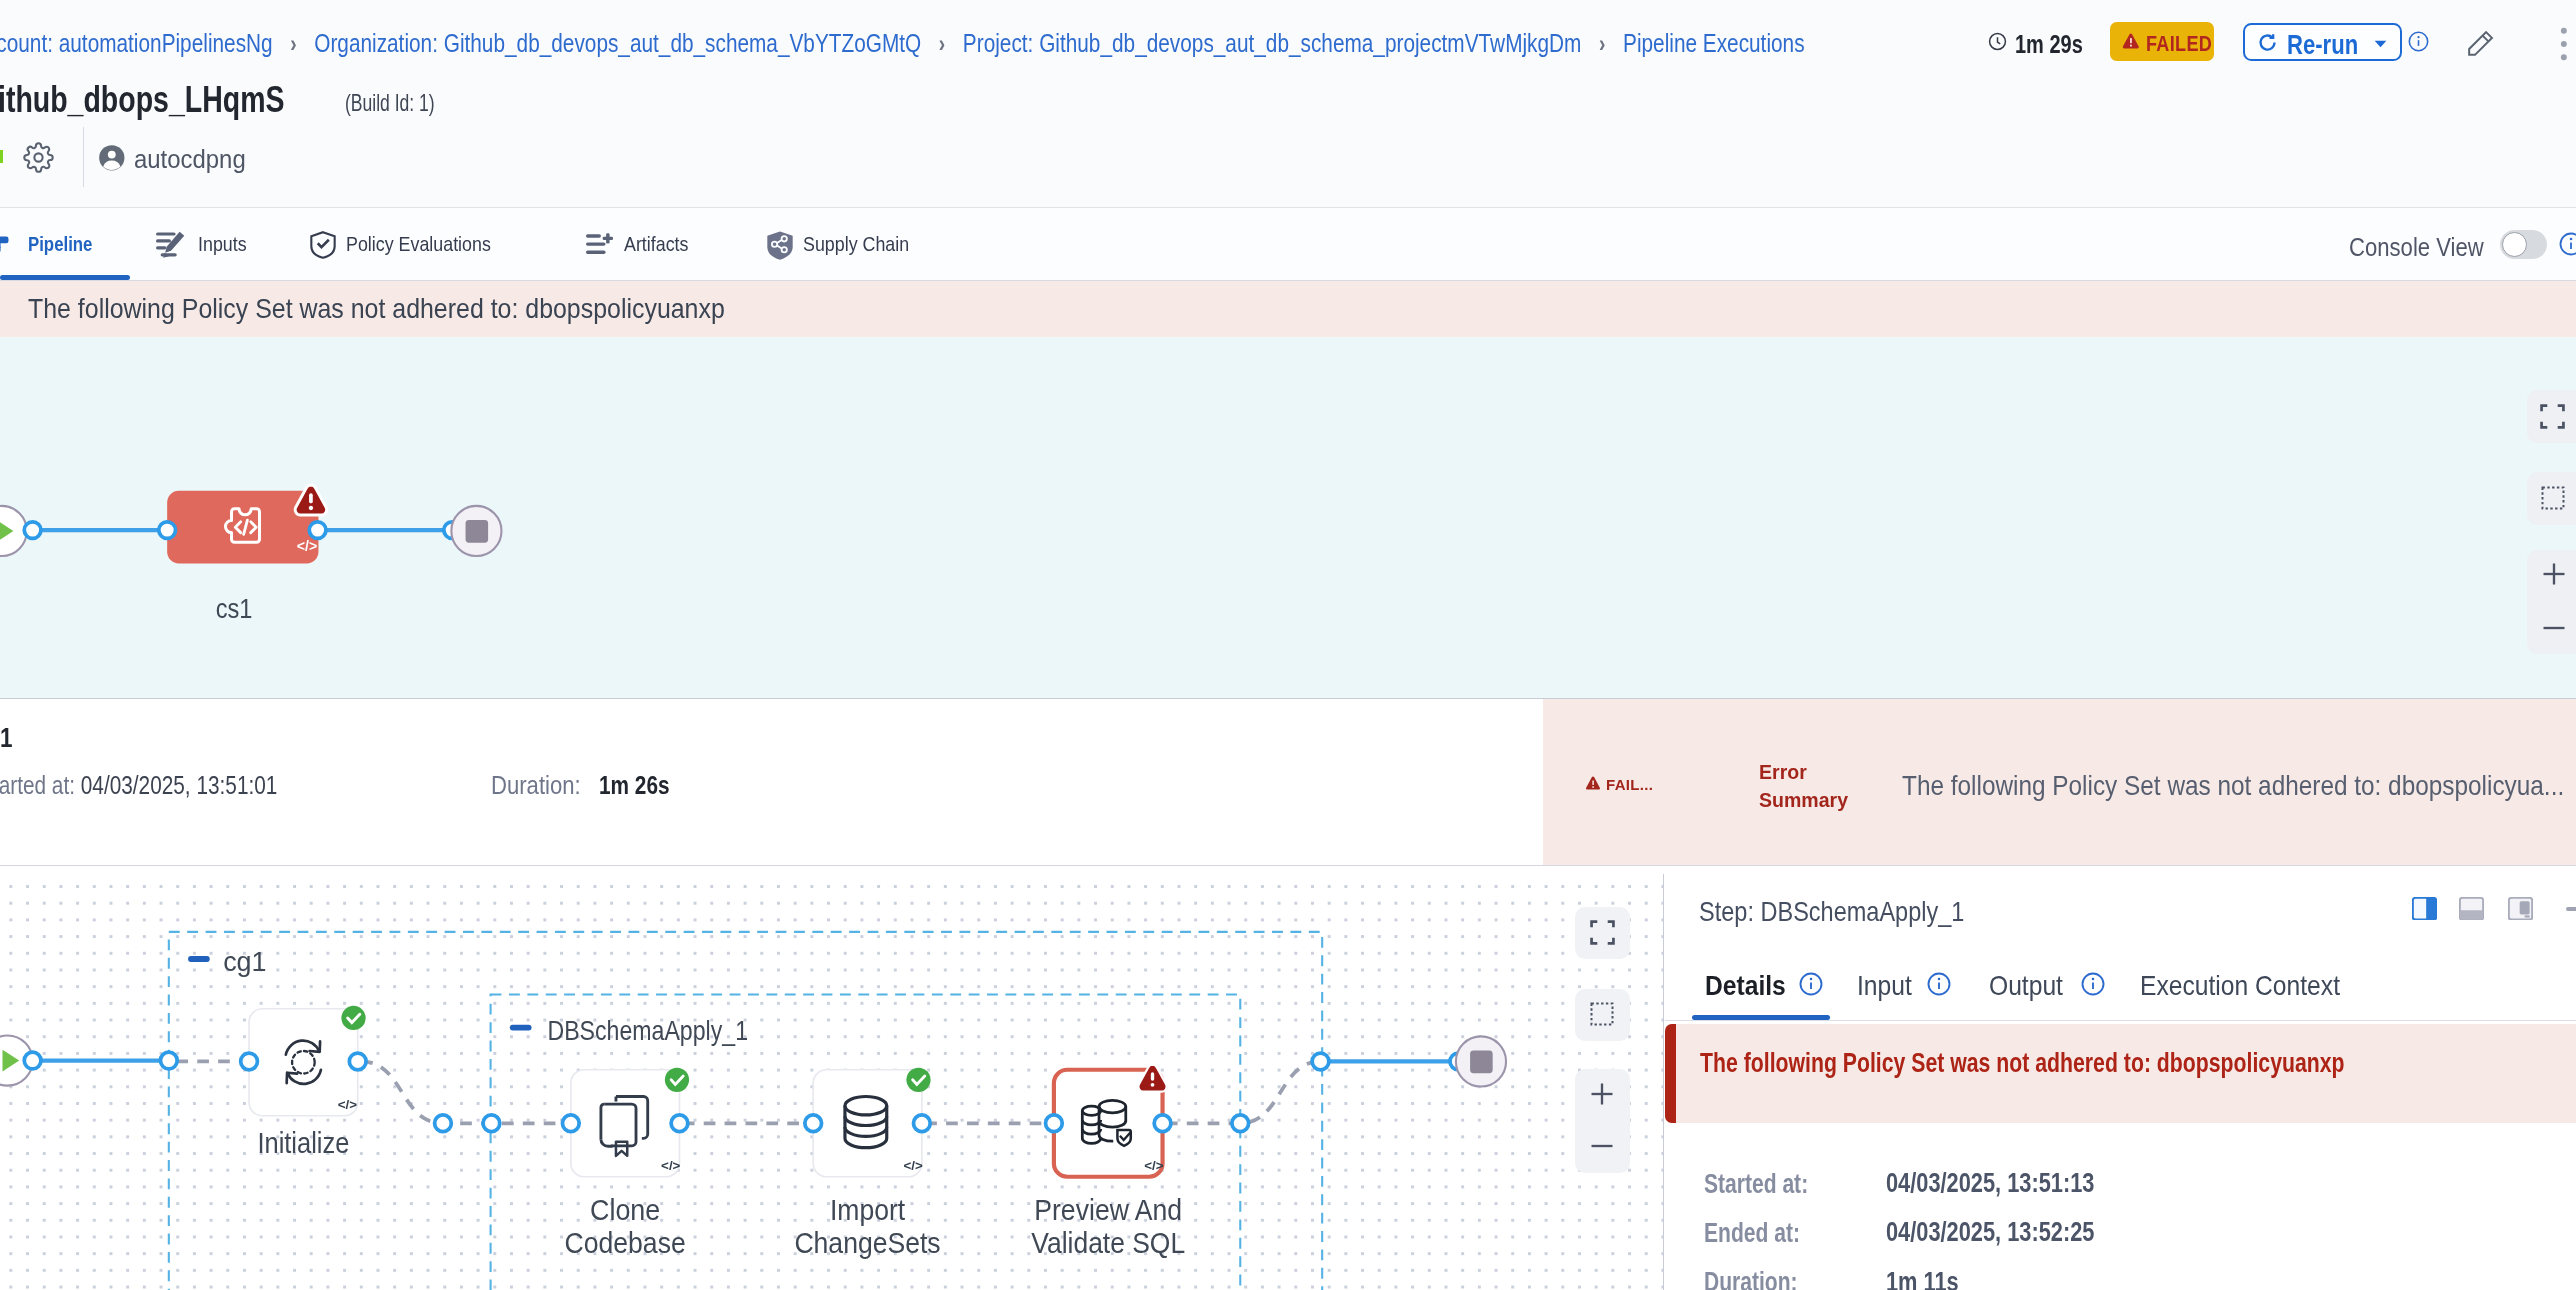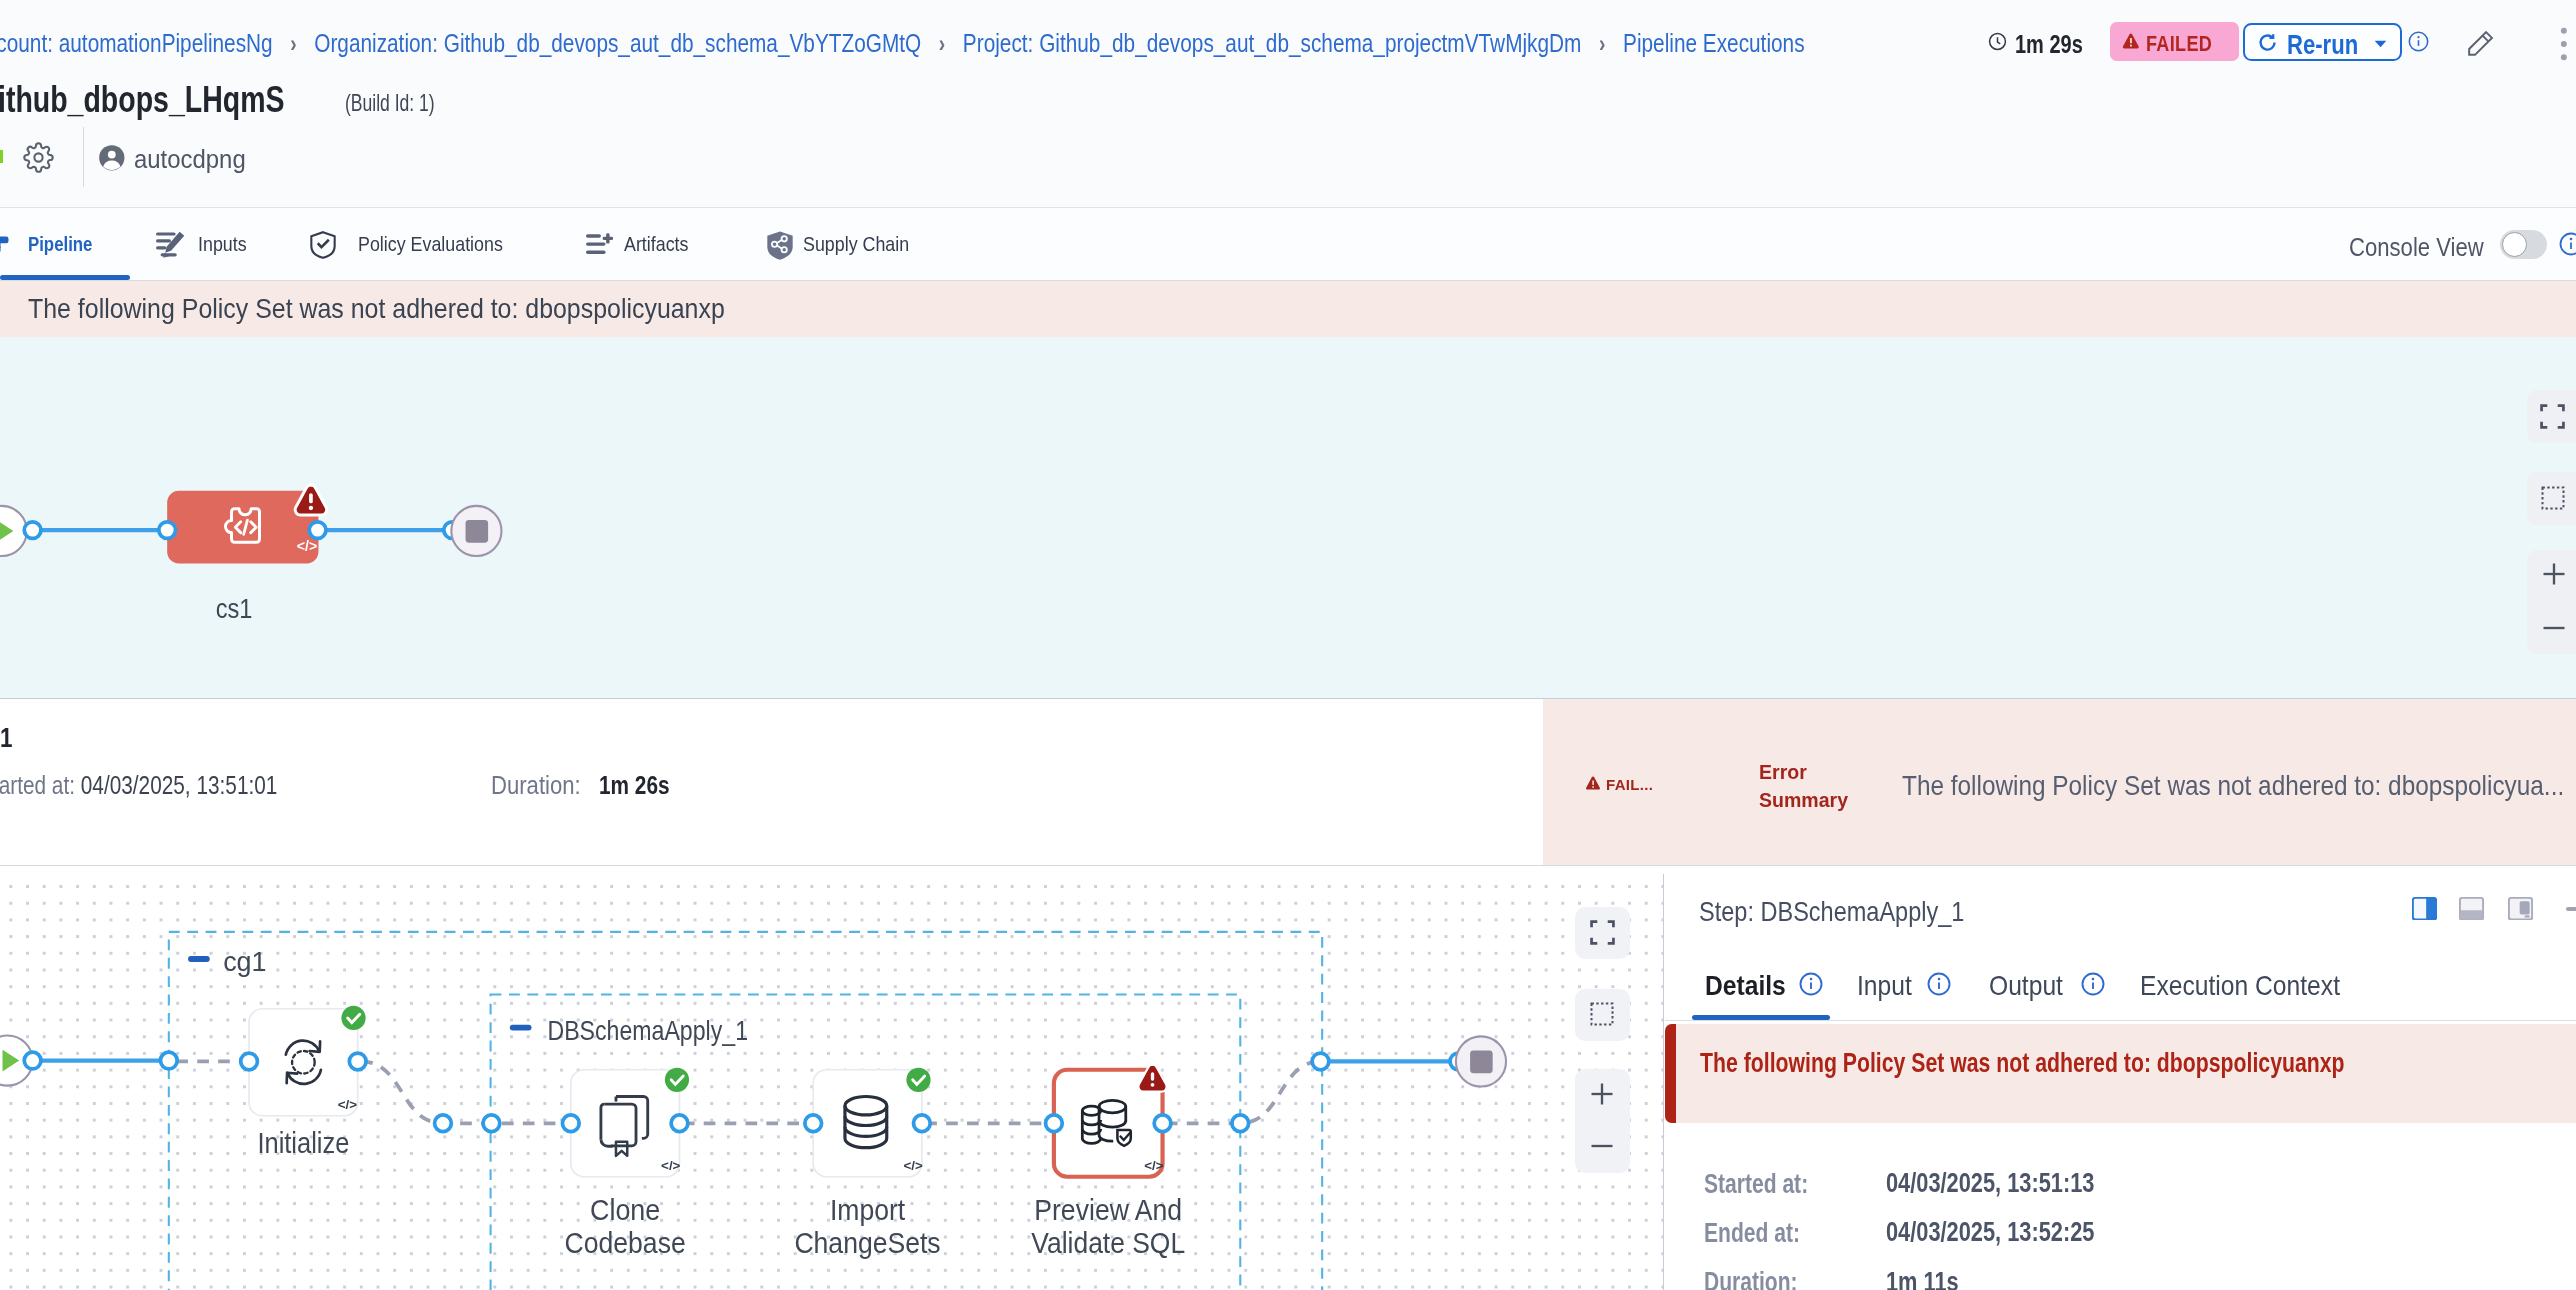--- a/index.html
+++ b/index.html
@@ -59,21 +59,21 @@
     <circle cx="12" cy="9.2" r="3.4" fill="#fff"></circle>
     <path d="M4.5 19.6a8 8 0 0 1 15 0 11 11 0 0 1-15 0z" fill="#fff"></path>
   </svg>
   <div class="abs tr" style="left:134px; top:144px; font-size:26px; color:#4e5564; transform:scaleX(0.92);">autocdpng</div>
 
   <svg class="abs" style="left:1988px; top:32px;" width="19" height="19" viewBox="0 0 24 24" fill="none" stroke="#343a46" stroke-width="1.9">
     <circle cx="12" cy="12" r="10"></circle>
       <path d="M12 6.5v6.2l3.4 2.4"></path>
   </svg>
   <div class="abs tb" style="left:2015px; top:30px; font-size:25px; font-weight:700; color:#22262e;">1m 29s</div>
-  <div class="abs" style="left:2110px; top:22px; width:129px; height:39px; background:#f9a8d4; border-radius:6.7px;">
+  <div class="abs" style="left:2110px; top:22px; width:104px; height:39px; background:#eab308; border-radius:6.7px;">
     <svg class="abs" style="left:11.7px; top:11px;" width="17.6" height="16" viewBox="0 0 24 22">
         <path d="M10.3 1.7 a2 2 0 0 1 3.4 0 l9 16.6 a2 2 0 0 1 -1.7 3 H3 a2 2 0 0 1 -1.7 -3 z" fill="#b1261f"></path>
         <rect x="11" y="7" width="2.4" height="7" fill="#f9e1dc"></rect>
         <rect x="11" y="16" width="2.4" height="2.6" fill="#f9e1dc"></rect>
       </svg>
     <div class="abs tb" style="left:36px; top:9.2px; font-size:22.6px; font-weight:700; color:#b1261f; letter-spacing:0.4px;">FAILED</div>
   </div>
   <div class="abs" style="left:2243px; top:22.6px; width:159px; height:38px; border:2.1px solid #1b6ad5; border-radius:8.4px; background:#fdfeff;">
     <svg class="abs" style="left:11.7px; top:7.5px;" width="21" height="21" viewBox="0 0 24 24" fill="none" stroke="#1b6ad5" stroke-width="2.6">
         <path d="M20 12a8 8 0 1 1-2.5-5.8"></path>
@@ -99,21 +99,21 @@
       <circle cx="7" cy="39" r="3.6" fill="#9ba0ad"></circle>
     </svg>
 </div>
 <div id="tabbar">
   <div class="tab" style="left:27.6px;">
       <b class="tb" style="color:#2163c1;">Pipeline</b>
     </div>
   <div class="tab" style="left:198px;">
       <span class="tr">Inputs</span>
     </div>
-  <div class="tab" style="left:358px;align-items:center;">
+  <div class="tab" style="left:346px;align-items:center;">
       <span class="tr">Policy Evaluations</span>
     </div>
   <div class="tab" style="left:624px;align-items:center;">
       <span class="tr">Artifacts</span>
     </div>
   <div class="tab" style="left:803px;">
       <span class="tr">Supply Chain</span>
     </div>
   <div id="tab-underline"></div>
 

